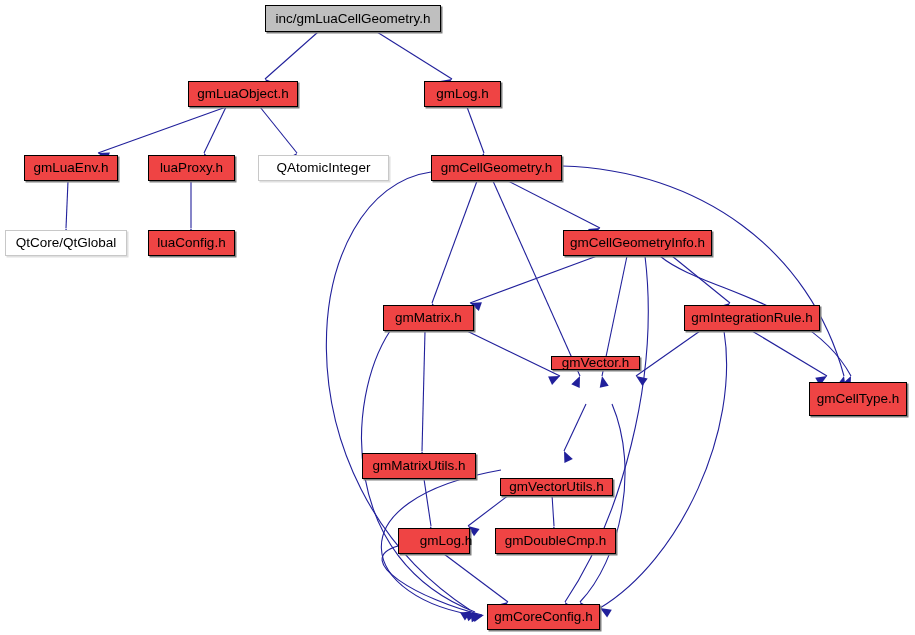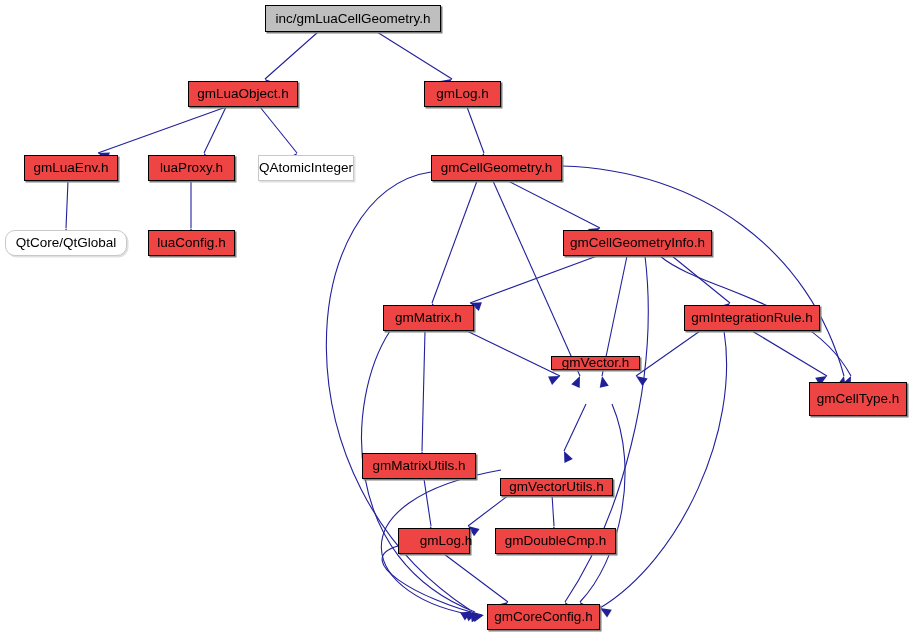--- a/index.html
+++ b/index.html
@@ -130,27 +130,27 @@
       </div>
       <div class="graph-node" style="left: 424px; top: 81px; width: 77px; height: 26px;">
         <span class="node-label">gmLog.h</span>
       </div>
       <div class="graph-node" style="left: 24px; top: 155px; width: 94px; height: 26px;">
         <span class="node-label">gmLuaEnv.h</span>
       </div>
       <div class="graph-node" style="left: 148px; top: 155px; width: 87px; height: 26px;">
         <span class="node-label">luaProxy.h</span>
       </div>
-      <div class="graph-node external" style="left: 258px; top: 155px; width: 96px; height: 26px;">
+      <div class="graph-node external" style="left: 258px; top: 155px; width: 131px; height: 26px;">
         <span class="node-label">QAtomicInteger</span>
       </div>
       <div class="graph-node" style="left: 431px; top: 155px; width: 131px; height: 26px;">
         <span class="node-label">gmCellGeometry.h</span>
       </div>
-      <div class="graph-node external" style="left: 5px; top: 230px; width: 122px; height: 26px; border-radius: 10px;">
+      <div class="graph-node external" style="left: 5px; top: 230px; width: 122px; height: 26px;">
         <span class="node-label">QtCore/QtGlobal</span>
       </div>
       <div class="graph-node" style="left: 148px; top: 230px; width: 87px; height: 26px;">
         <span class="node-label">luaConfig.h</span>
       </div>
       <div class="graph-node" style="left: 563px; top: 230px; width: 149px; height: 26px;">
         <span class="node-label">gmCellGeometryInfo.h</span>
       </div>
       <div class="graph-node" style="left: 383px; top: 305px; width: 91px; height: 26px;">
         <span class="node-label">gmMatrix.h</span>

